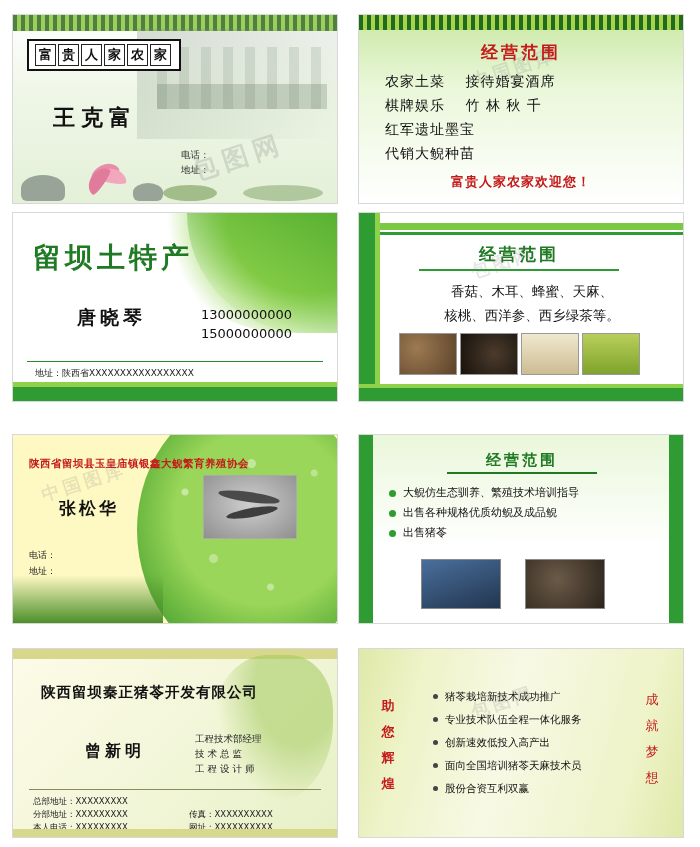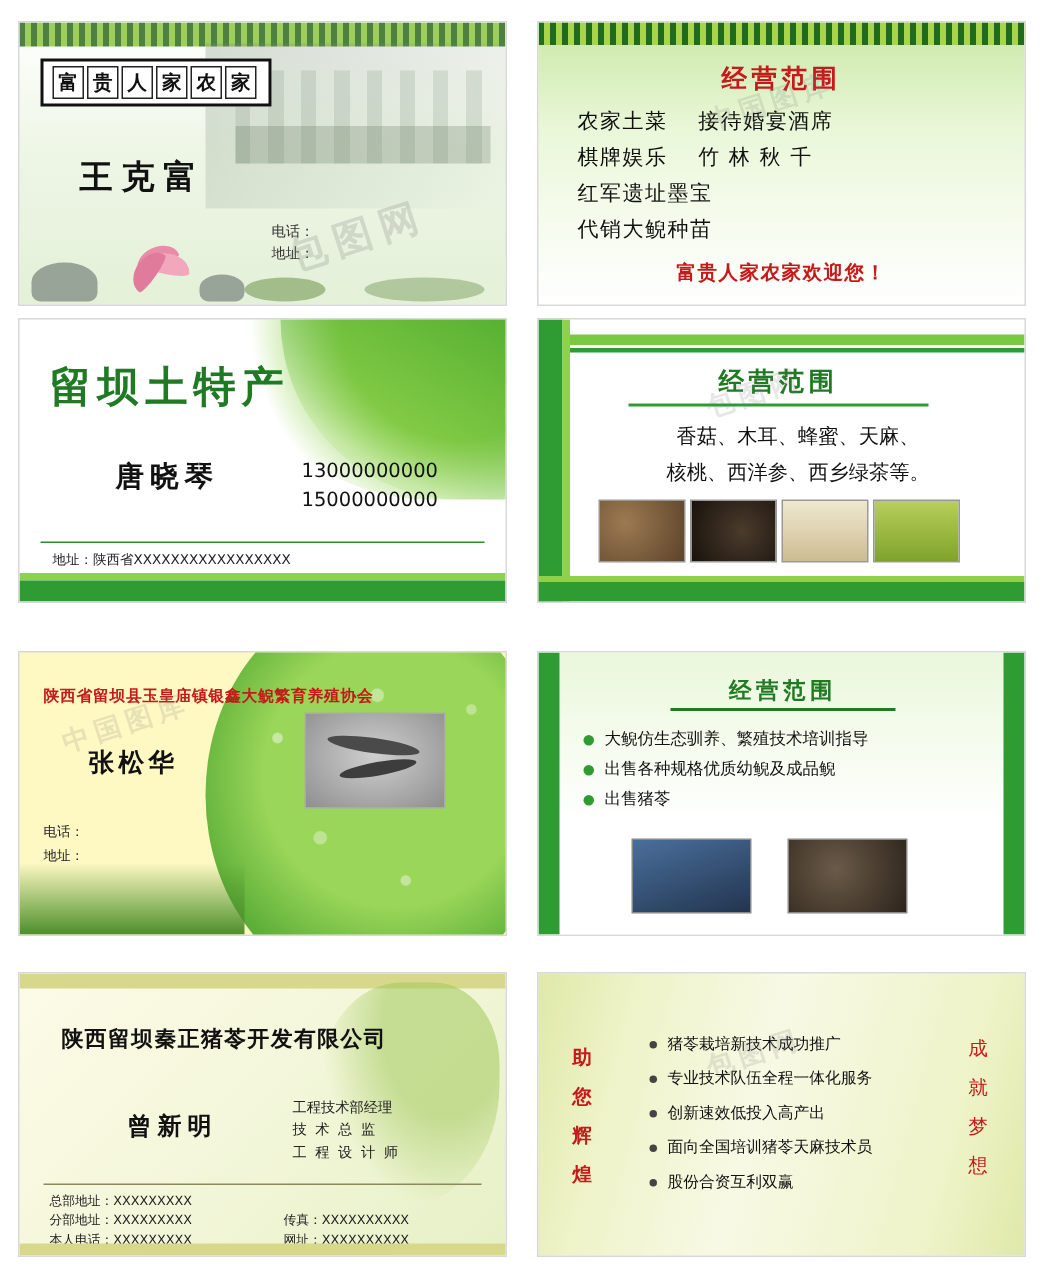--- a/index.html
+++ b/index.html
@@ -100,21 +100,21 @@
   .k6 .thumbs div{width:78px;height:48px;border:1px solid #888;}
 
   
   .k7{background:linear-gradient(135deg,#fdfbe8 0%,#f2f6d8 55%,#e6f0c6 100%);}
   .k7 .topline{position:absolute;left:0;right:0;top:0;height:10px;background:#d8d88c;}
   .k7 .swirl{position:absolute;right:4px;top:6px;width:120px;height:150px;
      background:radial-gradient(ellipse at 70% 20%,rgba(160,200,90,.55) 0 35%,rgba(160,200,90,0) 70%);
      border-radius:50% 40% 60% 50%;}
   .k7 .co{position:absolute;left:28px;top:34px;font-size:14.5px;font-weight:bold;color:#111;letter-spacing:1px;}
   .k7 .nm{position:absolute;left:72px;top:92px;font-size:16px;font-weight:bold;color:#111;letter-spacing:4px;}
-  .k7 .roles{position:absolute;left:182px;top:82px;font-size:9.5px;color:#222;line-height:15px;font-family:Liberation Mono, monospace;}
+  .k7 .roles{position:absolute;left:182px;top:82px;font-size:9.5px;color:#222;line-height:15px;}
   .k7 .hr{position:absolute;left:16px;right:16px;top:140px;border-top:1px solid #8a8a5a;}
   .k7 .foot{position:absolute;left:20px;top:146px;font-size:8.5px;color:#222;line-height:13px;}
   .k7 .col2{position:absolute;left:176px;top:159px;font-size:8.5px;color:#222;line-height:13px;}
   .k7 .botline{position:absolute;left:0;right:0;bottom:0;height:8px;background:#d8d88c;}
 
   
   .k8{background:linear-gradient(105deg,#dfe9a8 0%,#eef3c8 18%,#f7f9e4 45%,#eef3c8 82%,#dfe9a8 100%);}
   .k8 .leftv{position:absolute;left:22px;top:44px;font-size:13px;font-weight:bold;color:#c41a1a;line-height:26px;letter-spacing:2px;width:16px;text-align:center;}
   .k8 .rightv{position:absolute;right:22px;top:38px;font-size:13px;font-weight:normal;color:#c41a1a;line-height:26px;letter-spacing:2px;width:16px;text-align:center;}
   .k8 ul{position:absolute;left:74px;right:70px;top:36px;margin:0;padding:0;list-style:none;font-family:Liberation Serif, serif;}

